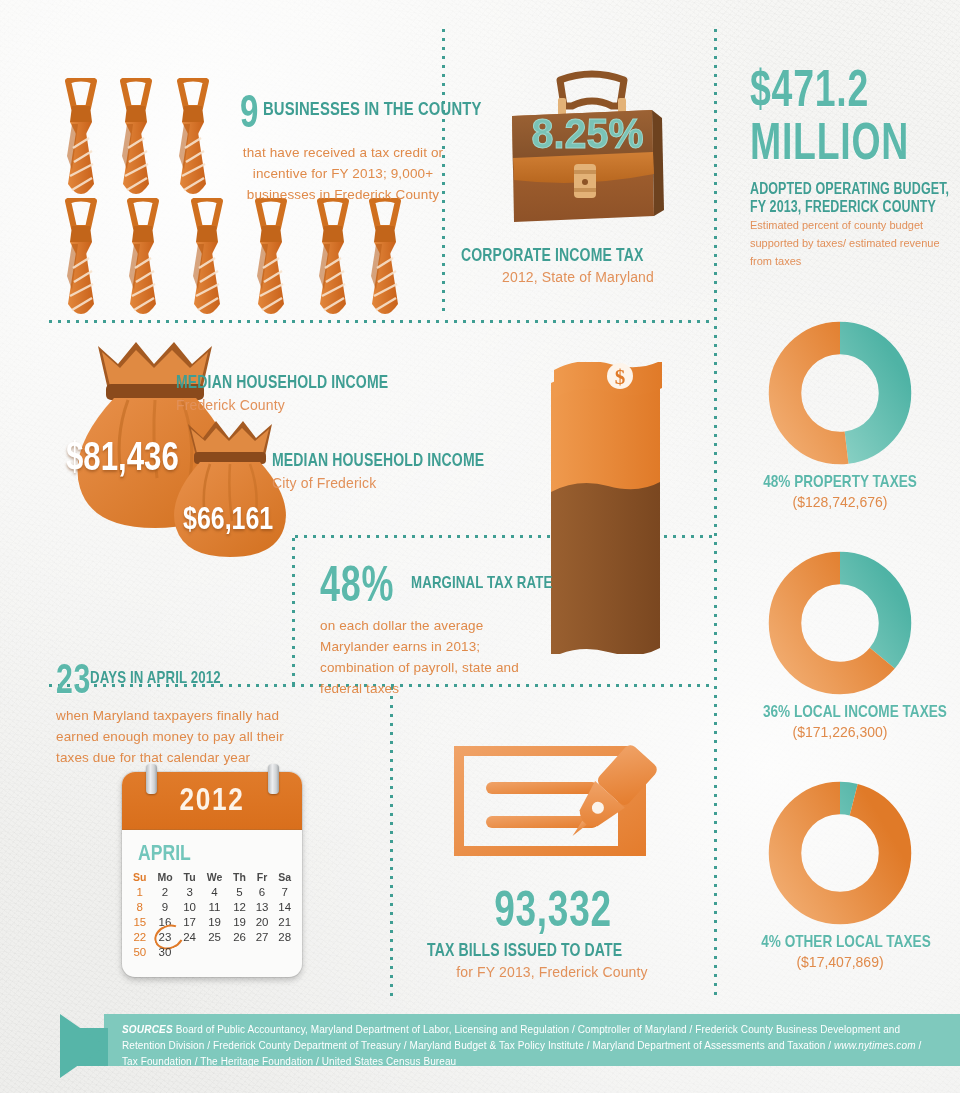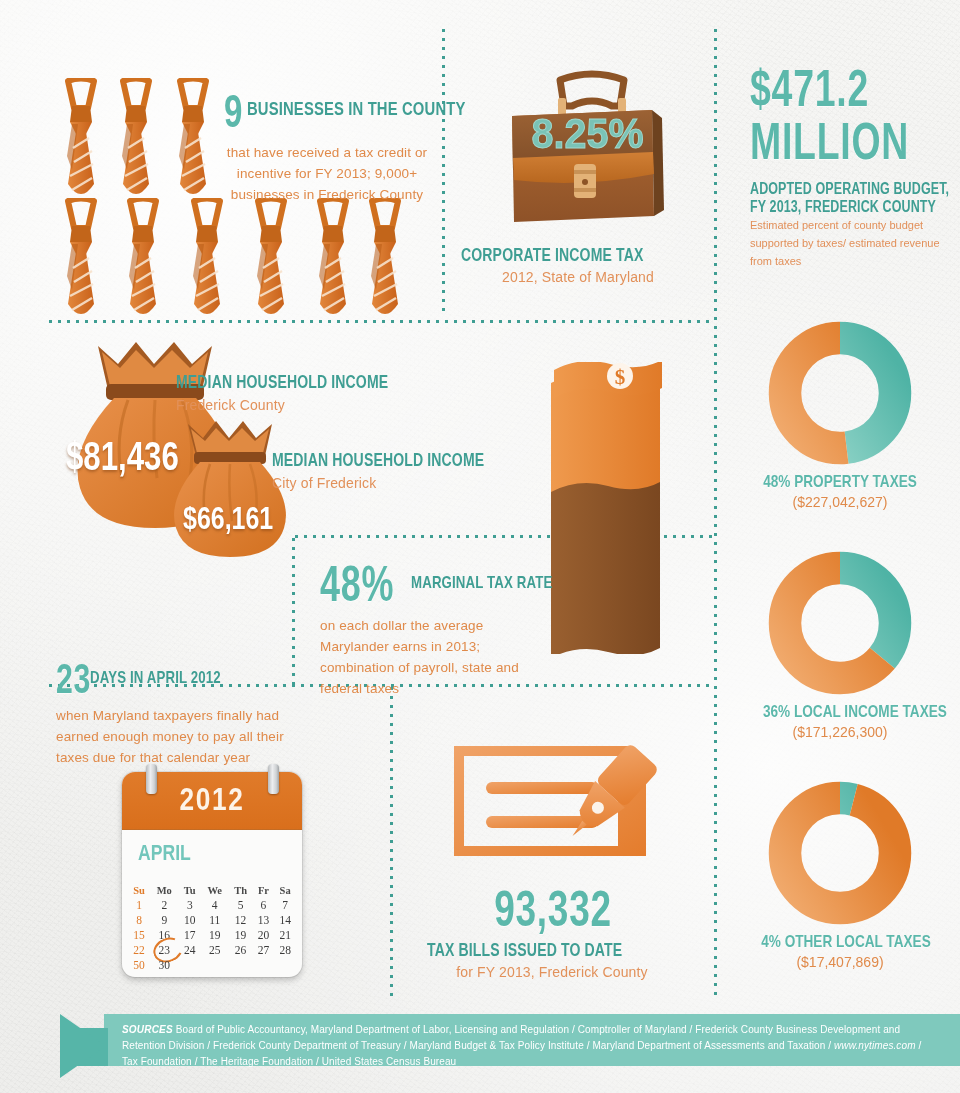--- a/index.html
+++ b/index.html
@@ -99,21 +99,21 @@
   .cal-ring {
     position: absolute; top: -8px; width: 11px; height: 30px; border-radius: 4px;
     background: linear-gradient(90deg,#b9bcbe,#edeef0 40%,#cfd2d4 75%,#9fa3a6);
     box-shadow: 0 1px 2px rgba(0,0,0,0.3);
   }
   #cal-month {
     color: #72c6bb; font-size: 22px; font-weight: bold;
     transform: scaleX(0.8); transform-origin: left center;
     display: inline-block; margin: 10px 0 2px 16px;
   }
-  table.cal { width: 168px; margin: 16px auto 0; border-collapse: collapse; font-family: Liberation Serif, serif; }
+  table.cal { width: 168px; margin: 2px auto 0; border-collapse: collapse; }
   table.cal th {
     font-size: 10.5px; color: #4a4a4a; font-weight: bold; padding: 1px 0;
     text-align: center;
   }
   table.cal th.wk, table.cal td.wk { color: #e07b2a; }
   table.cal td {
     font-size: 11.5px; color: #3b3b3b; text-align: center; padding: 1.5px 0;
     position: relative;
   }
   td.marked::after {
@@ -280,21 +280,21 @@
       <path d="M14 46 L20 46 L14 92 L9 78 Z" fill="#b85b16" opacity="0.55"></path>
       <g stroke="#f7e2cc" stroke-width="2.4" opacity="0.9">
         <line x1="15" y1="70" x2="31" y2="60"></line>
           <line x1="16" y1="84" x2="34" y2="73"></line>
         <line x1="12" y1="98" x2="35" y2="86"></line>
           <line x1="14" y1="112" x2="34" y2="100"></line>
       </g>
     </svg>
   </div>
 
-  <div style="position:absolute; left:224px; top:84px; width:210px;">
+  <div style="position:absolute; left:240px; top:84px; width:210px;">
     <div style="white-space:nowrap;">
       <span class="big-teal" style="font-size:46px; vertical-align:-6px;">9</span><span class="hdr-teal" style="font-size:19px; margin-left:-4px; vertical-align:6px;">BUSINESSES IN THE COUNTY</span>
     </div>
     <div class="body-orange" style="margin-top:4px; width:206px;text-align:center;">that have received a tax credit or incentive for FY 2013; 9,000+ businesses in Frederick County</div>
   </div>
 
   <svg style="position:absolute; left:502px; top:70px;" width="180" height="158" viewBox="0 0 180 158">
     <defs>
       <linearGradient id="caseTop" x1="0" y1="0" x2="0" y2="1">
         <stop offset="0" stop-color="#9c6234"></stop>
@@ -540,21 +540,21 @@
         </linearGradient>
         <linearGradient id="tlG1" x1="0.2" y1="0" x2="0.8" y2="1">
           <stop offset="0" stop-color="#9cdace"></stop>
             <stop offset="1" stop-color="#4fb3a5"></stop>
         </linearGradient>
       </defs>
       <circle cx="60" cy="60" r="44" fill="none" stroke="url(#tlG1)" stroke-width="26" stroke-dasharray="132.7 143.9" stroke-dashoffset="0" transform="rotate(-90 60 60)"></circle>
       <circle cx="60" cy="60" r="44" fill="none" stroke="url(#orG1)" stroke-width="26" stroke-dasharray="143.9 132.7" stroke-dashoffset="-132.7" transform="rotate(-90 60 60)"></circle>
     </svg>
     <div class="donut-label">48% PROPERTY TAXES</div>
-    <div class="donut-val">($227,042,627)</div>
+    <div class="donut-val">($128,742,676)</div>
   </div>
 
   <div class="donut-wrap" style="left:740px; top:548px;">
     <svg width="150" height="150" viewBox="0 0 120 120">
       <circle cx="60" cy="60" r="44" fill="none" stroke="url(#tlG1)" stroke-width="26" stroke-dasharray="99.5 177.1" stroke-dashoffset="0" transform="rotate(-90 60 60)"></circle>
       <circle cx="60" cy="60" r="44" fill="none" stroke="url(#orG1)" stroke-width="26" stroke-dasharray="177.1 99.5" stroke-dashoffset="-99.5" transform="rotate(-90 60 60)"></circle>
     </svg>
     <div class="donut-label">36% LOCAL INCOME TAXES</div>
     <div class="donut-val">($171,226,300)</div>
   </div>

